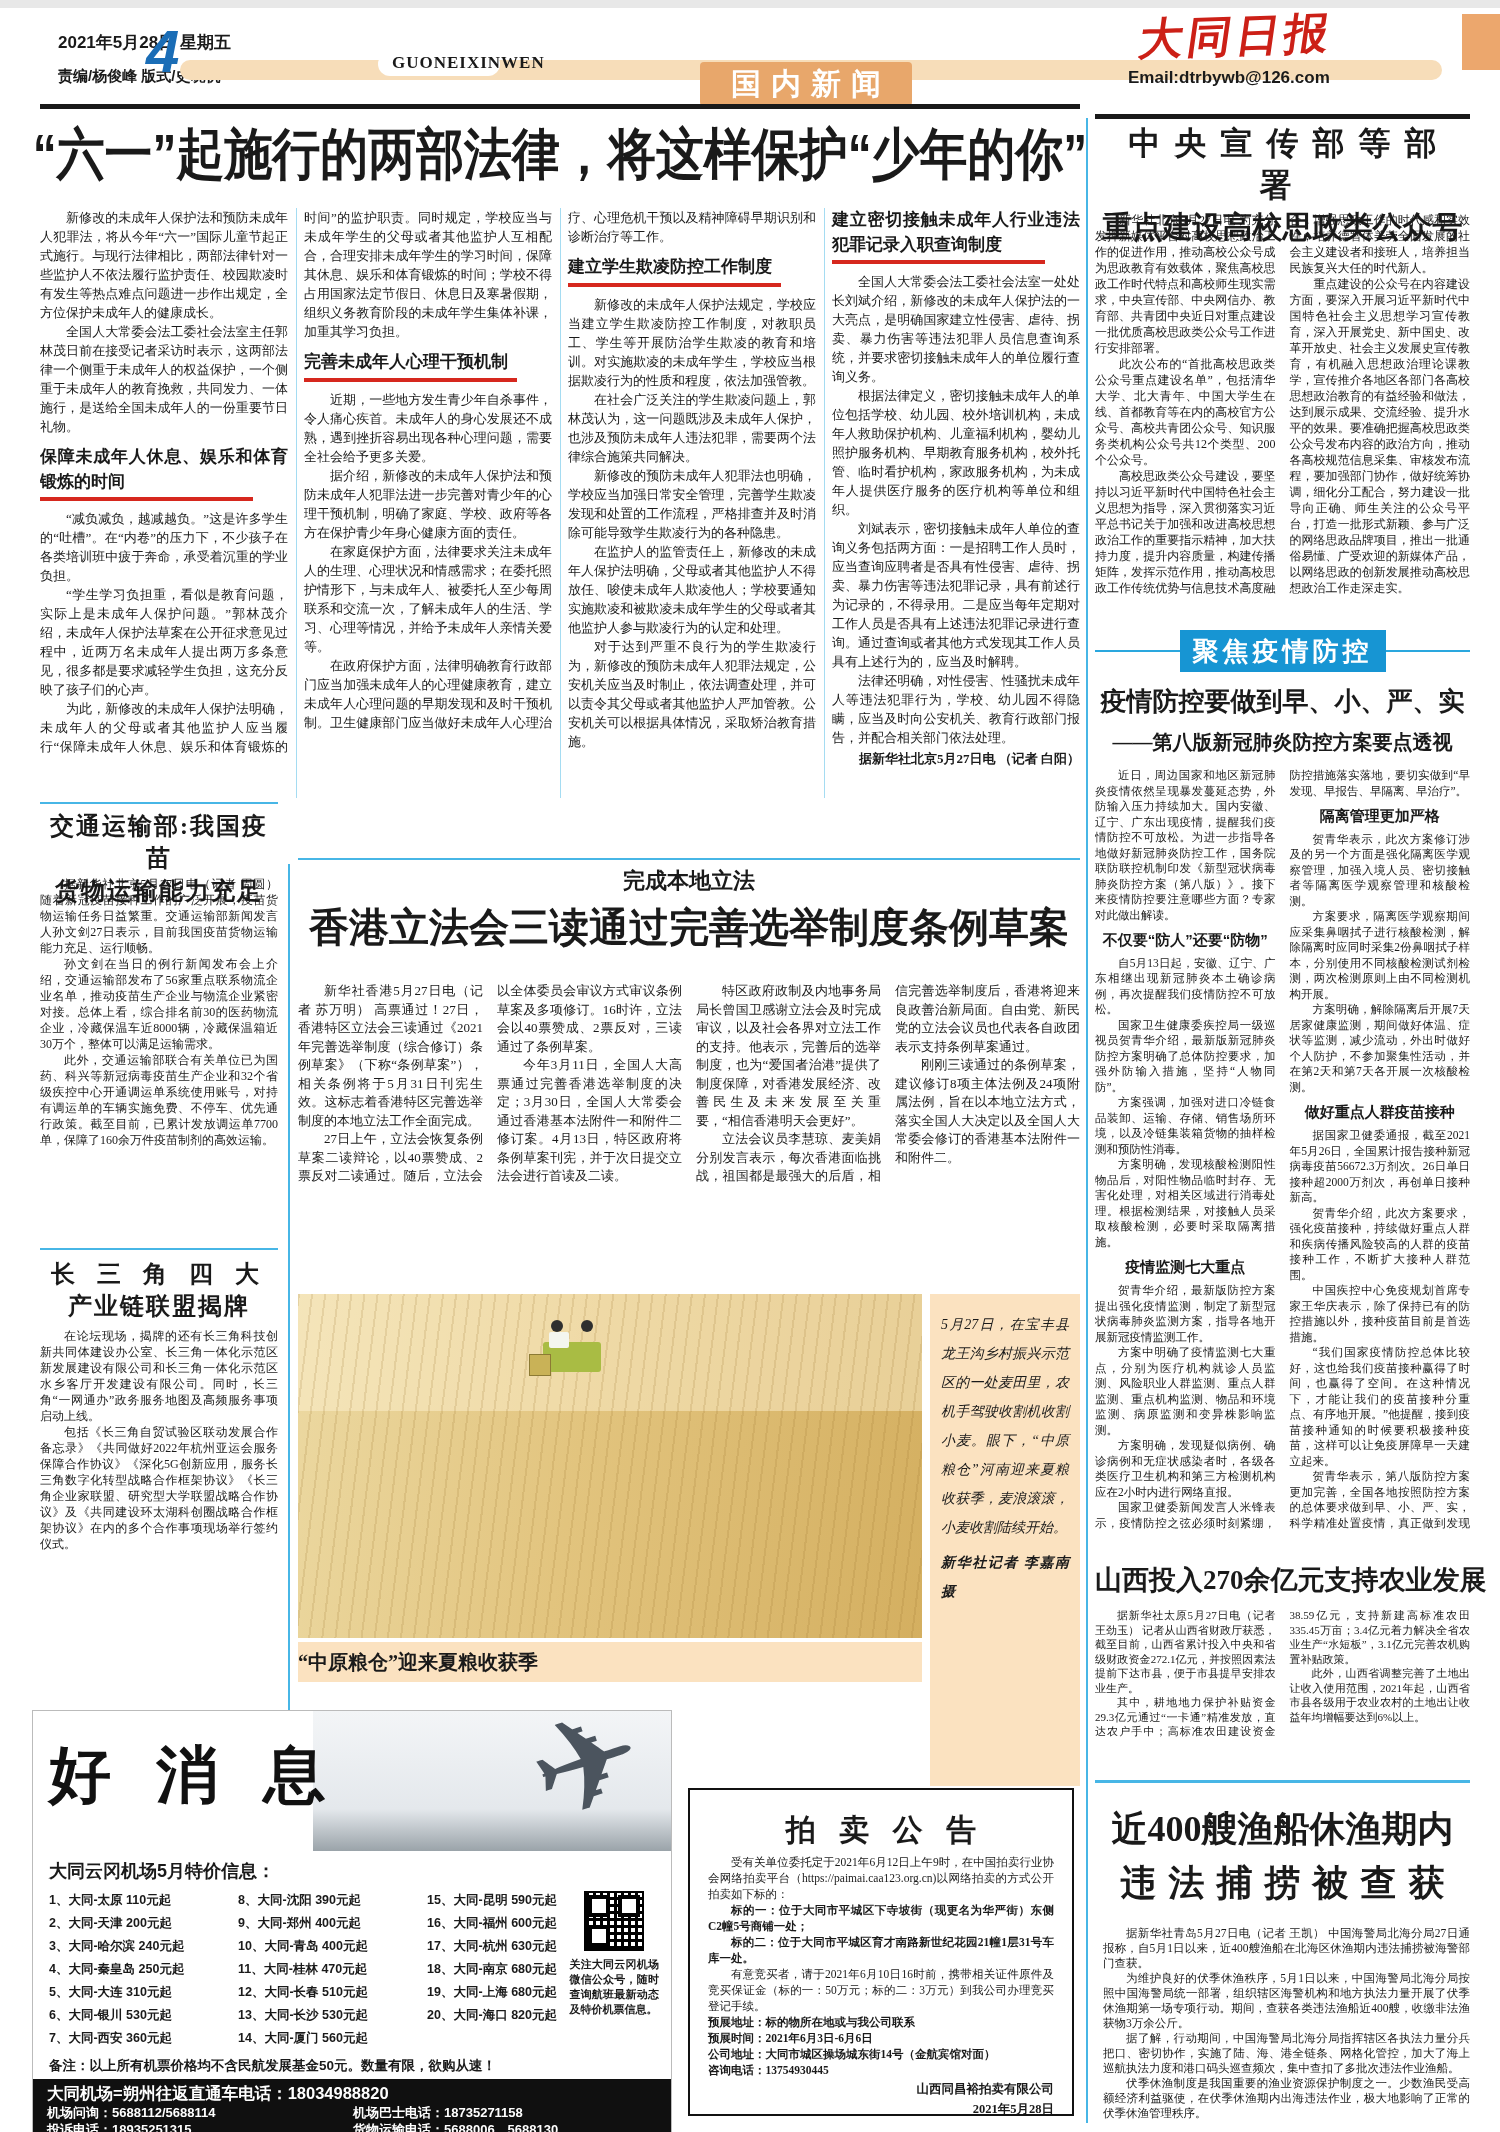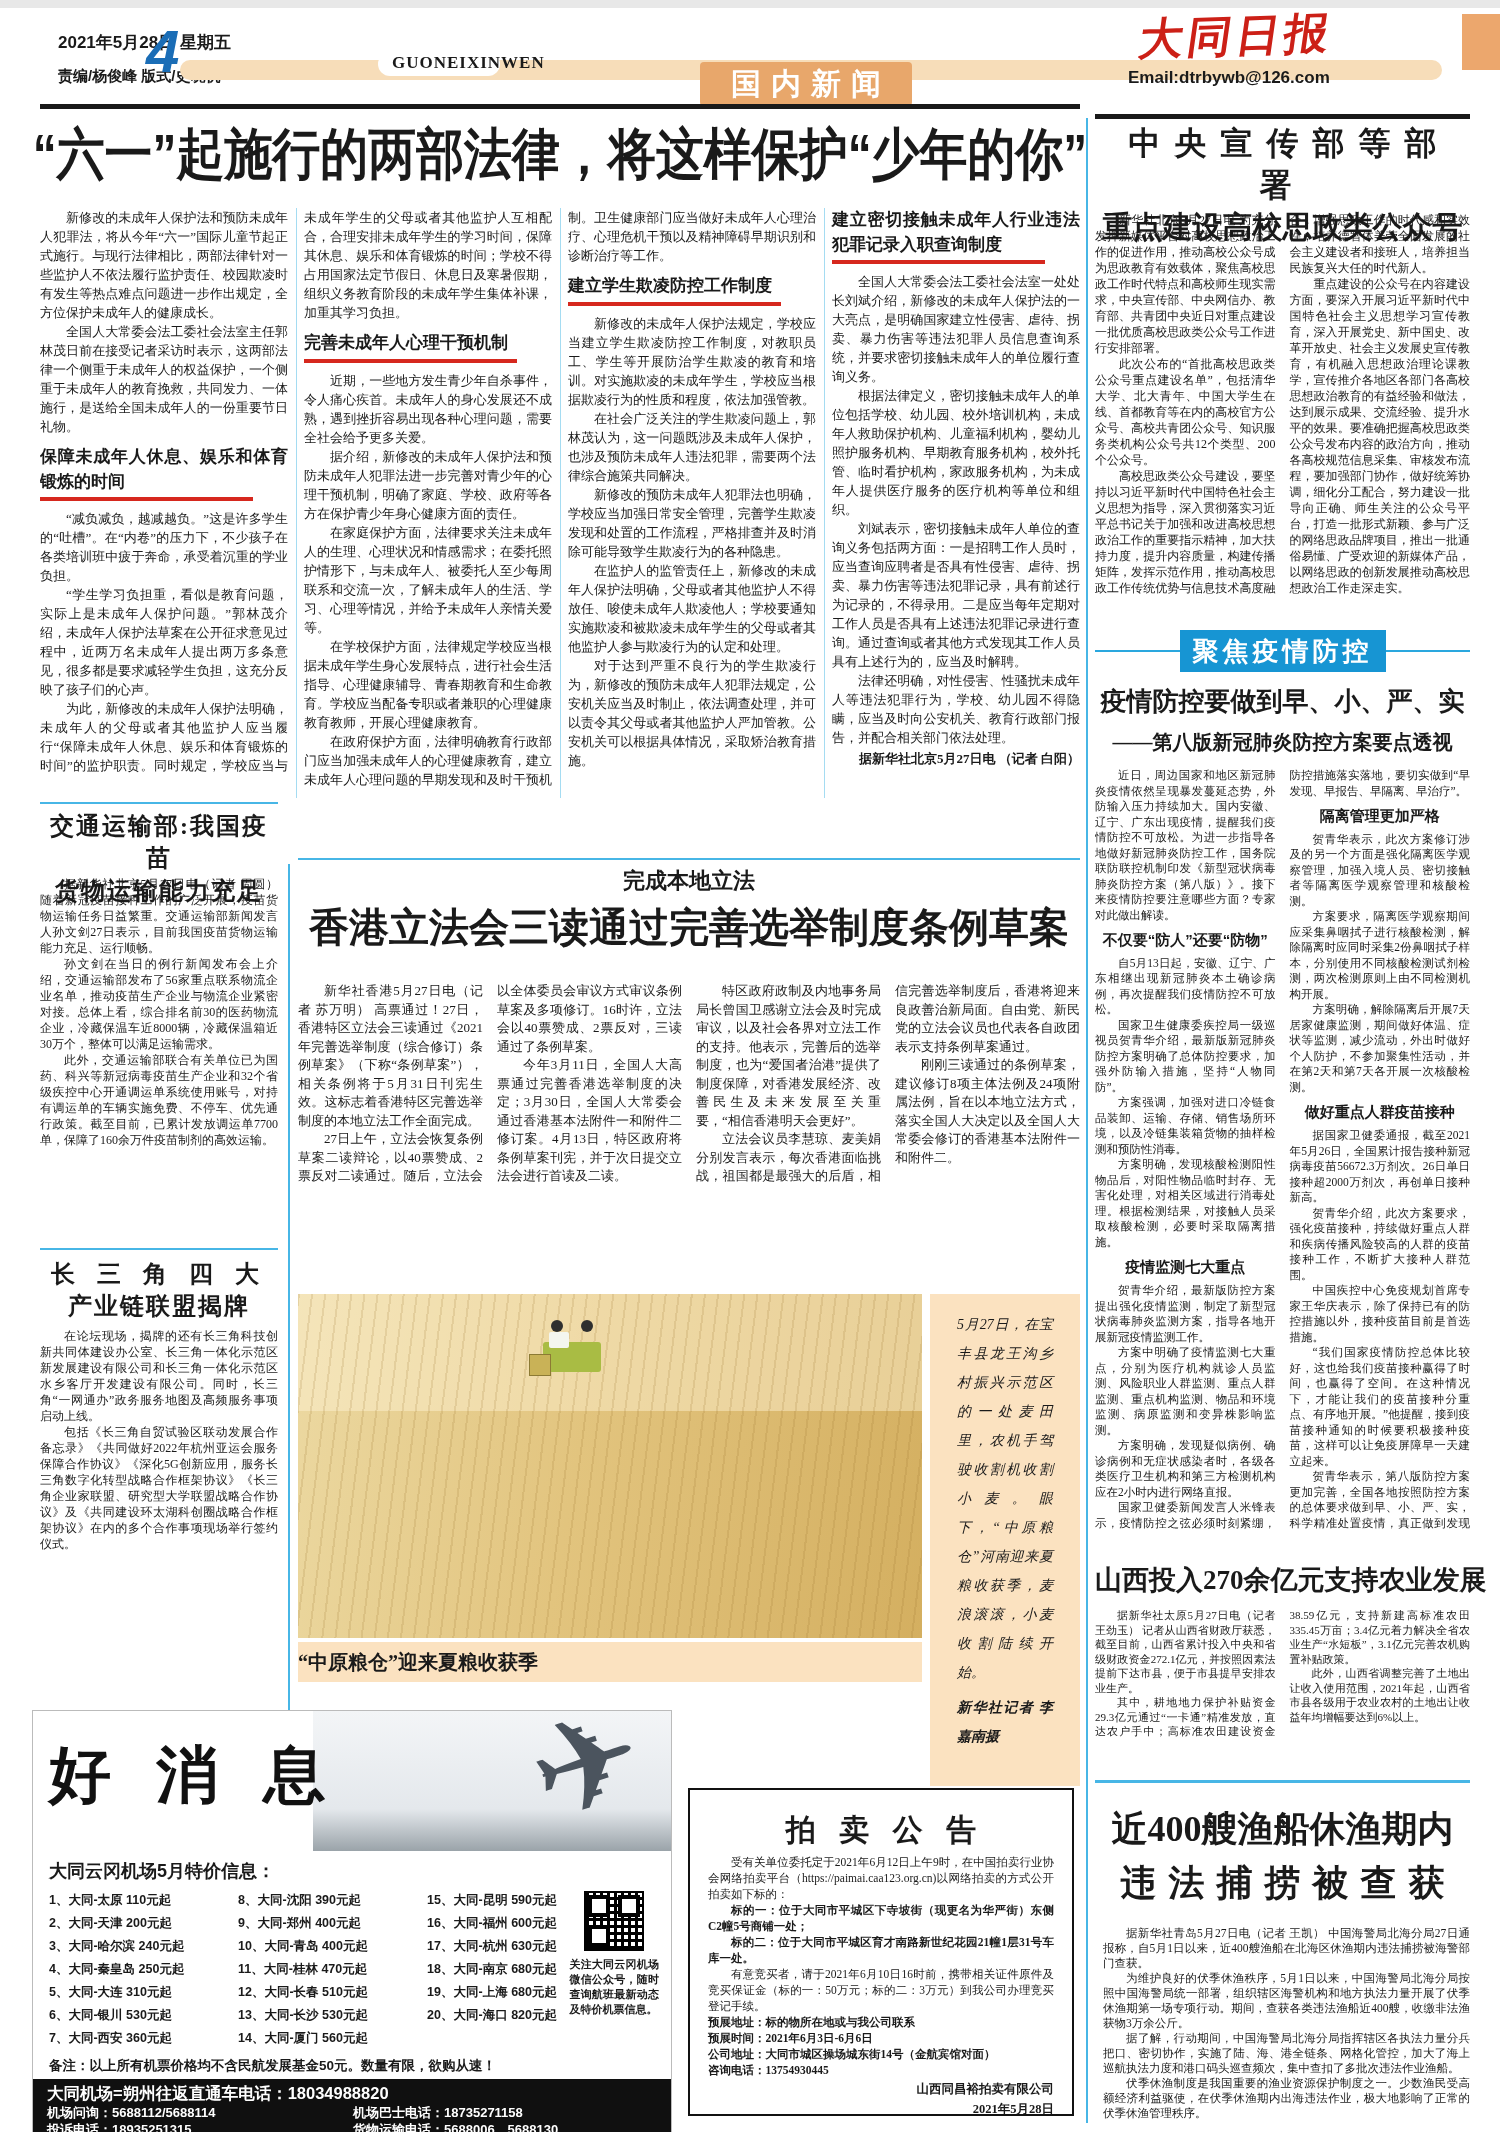--- a/index.html
+++ b/index.html
@@ -52,21 +52,21 @@
   .harv .bodyb{position:absolute;left:14px;top:10px;width:58px;height:30px;background:#a9bc44;border-radius:3px;}
   .harv .cab{position:absolute;left:20px;top:0;width:20px;height:16px;background:#f4f6ef;border-radius:2px;}
   .harv .reel{position:absolute;left:0;top:22px;width:20px;height:20px;background:#c9b257;border:1px solid #8c7a34;}
   .harv .wheel1,.harv .wheel2{position:absolute;bottom:0;width:12px;height:12px;background:#2f2f2f;border-radius:50%;}
   .harv .wheel1{left:22px;} .harv .wheel2{left:52px;}
   .harv1{left:37%;top:11%;}
   .harv2{right:-18px;top:34%;transform:scale(.85);}
   .photo-title{left:298px;top:1634px;width:624px;height:40px;background:#fbe2c0;
       text-align:left;font:700 20px/40px "Liberation Serif","DejaVu Serif",serif;}
   .photo-caption{left:930px;top:1286px;width:150px;height:492px;background:#fbe2c0;box-sizing:border-box;
-      padding:16px 27px;font-size:14px;line-height:29px;text-align:justify;font-style:italic;}
+      padding:16px 11px;font-size:14px;line-height:29px;text-align:justify;font-style:italic;}
   .photo-caption .cred{font-weight:700;margin-top:6px;text-indent:0;}
   
   .cp-headline{left:1095px;top:114px;width:375px;text-align:center;font-family:"Liberation Serif","DejaVu Serif",serif;font-weight:900;}
   .cp-headline .l1{display:block;font-size:32px;line-height:42px;letter-spacing:14px;text-indent:14px;}
   .cp-headline .l2{display:block;font-size:30px;line-height:42px;}
   .cp-body{left:1095px;top:204px;width:375px;height:406px;column-count:2;column-gap:14px;
       font-size:12px;line-height:16px;text-align:justify;overflow:hidden;}
   .focus-row{left:1095px;top:622px;width:375px;height:42px;display:flex;align-items:center;}
   .focus-row .fl{flex:1;height:2px;background:#2aa7de;}
   .focus-badge{width:206px;height:42px;background:#1795d3;color:#fff;text-align:center;
@@ -146,21 +146,20 @@
       <p class="para">新修改的未成年人保护法和预防未成年人犯罪法，将从今年“六一”国际儿童节起正式施行。与现行法律相比，两部法律针对一些监护人不依法履行监护责任、校园欺凌时有发生等热点难点问题进一步作出规定，全方位保护未成年人的健康成长。</p>
       <p class="para">全国人大常委会法工委社会法室主任郭林茂日前在接受记者采访时表示，这两部法律一个侧重于未成年人的权益保护，一个侧重于未成年人的教育挽救，共同发力、一体施行，是送给全国未成年人的一份重要节日礼物。</p>
       <h4 class="subhead">保障未成年人休息、娱乐和体育锻炼的时间</h4>
       <p class="para">“减负减负，越减越负。”这是许多学生的“吐槽”。在“内卷”的压力下，不少孩子在各类培训班中疲于奔命，承受着沉重的学业负担。</p>
       <p class="para">“学生学习负担重，看似是教育问题，实际上是未成年人保护问题。”郭林茂介绍，未成年人保护法草案在公开征求意见过程中，近两万名未成年人提出两万多条意见，很多都是要求减轻学生负担，这充分反映了孩子们的心声。</p>
       <p class="para">为此，新修改的未成年人保护法明确，未成年人的父母或者其他监护人应当履行“保障未成年人休息、娱乐和体育锻炼的时间”的监护职责。同时规定，学校应当与未成年学生的父母或者其他监护人互相配合，合理安排未成年学生的学习时间，保障其休息、娱乐和体育锻炼的时间；学校不得占用国家法定节假日、休息日及寒暑假期，组织义务教育阶段的未成年学生集体补课，加重其学习负担。</p>
       <h4 class="subhead">完善未成年人心理干预机制</h4>
       <p class="para">近期，一些地方发生青少年自杀事件，令人痛心疾首。未成年人的身心发展还不成熟，遇到挫折容易出现各种心理问题，需要全社会给予更多关爱。</p>
       <p class="para">据介绍，新修改的未成年人保护法和预防未成年人犯罪法进一步完善对青少年的心理干预机制，明确了家庭、学校、政府等各方在保护青少年身心健康方面的责任。</p>
       <p class="para">在家庭保护方面，法律要求关注未成年人的生理、心理状况和情感需求；在委托照护情形下，与未成年人、被委托人至少每周联系和交流一次，了解未成年人的生活、学习、心理等情况，并给予未成年人亲情关爱等。</p>
-      <p class="para">在学校保护方面，法律规定学校应当根据未成年学生身心发展特点，进行社会生活指导、心理健康辅导、青春期教育和生命教育。学校应当配备专职或者兼职的心理健康教育教师，开展心理健康教育。</p>
       <p class="para">在政府保护方面，法律明确教育行政部门应当加强未成年人的心理健康教育，建立未成年人心理问题的早期发现和及时干预机制。卫生健康部门应当做好未成年人心理治疗、心理危机干预以及精神障碍早期识别和诊断治疗等工作。</p>
       <h4 class="subhead">建立学生欺凌防控工作制度</h4>
       <p class="para">新修改的未成年人保护法规定，学校应当建立学生欺凌防控工作制度，对教职员工、学生等开展防治学生欺凌的教育和培训。对实施欺凌的未成年学生，学校应当根据欺凌行为的性质和程度，依法加强管教。</p>
       <p class="para">在社会广泛关注的学生欺凌问题上，郭林茂认为，这一问题既涉及未成年人保护，也涉及预防未成年人违法犯罪，需要两个法律综合施策共同解决。</p>
       <p class="para">新修改的预防未成年人犯罪法也明确，学校应当加强日常安全管理，完善学生欺凌发现和处置的工作流程，严格排查并及时消除可能导致学生欺凌行为的各种隐患。</p>
       <p class="para">在监护人的监管责任上，新修改的未成年人保护法明确，父母或者其他监护人不得放任、唆使未成年人欺凌他人；学校要通知实施欺凌和被欺凌未成年学生的父母或者其他监护人参与欺凌行为的认定和处理。</p>
       <p class="para">对于达到严重不良行为的学生欺凌行为，新修改的预防未成年人犯罪法规定，公安机关应当及时制止，依法调查处理，并可以责令其父母或者其他监护人严加管教。公安机关可以根据具体情况，采取矫治教育措施。</p>
       <h4 class="subhead">建立密切接触未成年人行业违法犯罪记录入职查询制度</h4>
       <p class="para">全国人大常委会法工委社会法室一处处长刘斌介绍，新修改的未成年人保护法的一大亮点，是明确国家建立性侵害、虐待、拐卖、暴力伤害等违法犯罪人员信息查询系统，并要求密切接触未成年人的单位履行查询义务。</p>
       <p class="para">根据法律定义，密切接触未成年人的单位包括学校、幼儿园、校外培训机构，未成年人救助保护机构、儿童福利机构，婴幼儿照护服务机构、早期教育服务机构，校外托管、临时看护机构，家政服务机构，为未成年人提供医疗服务的医疗机构等单位和组织。</p>

